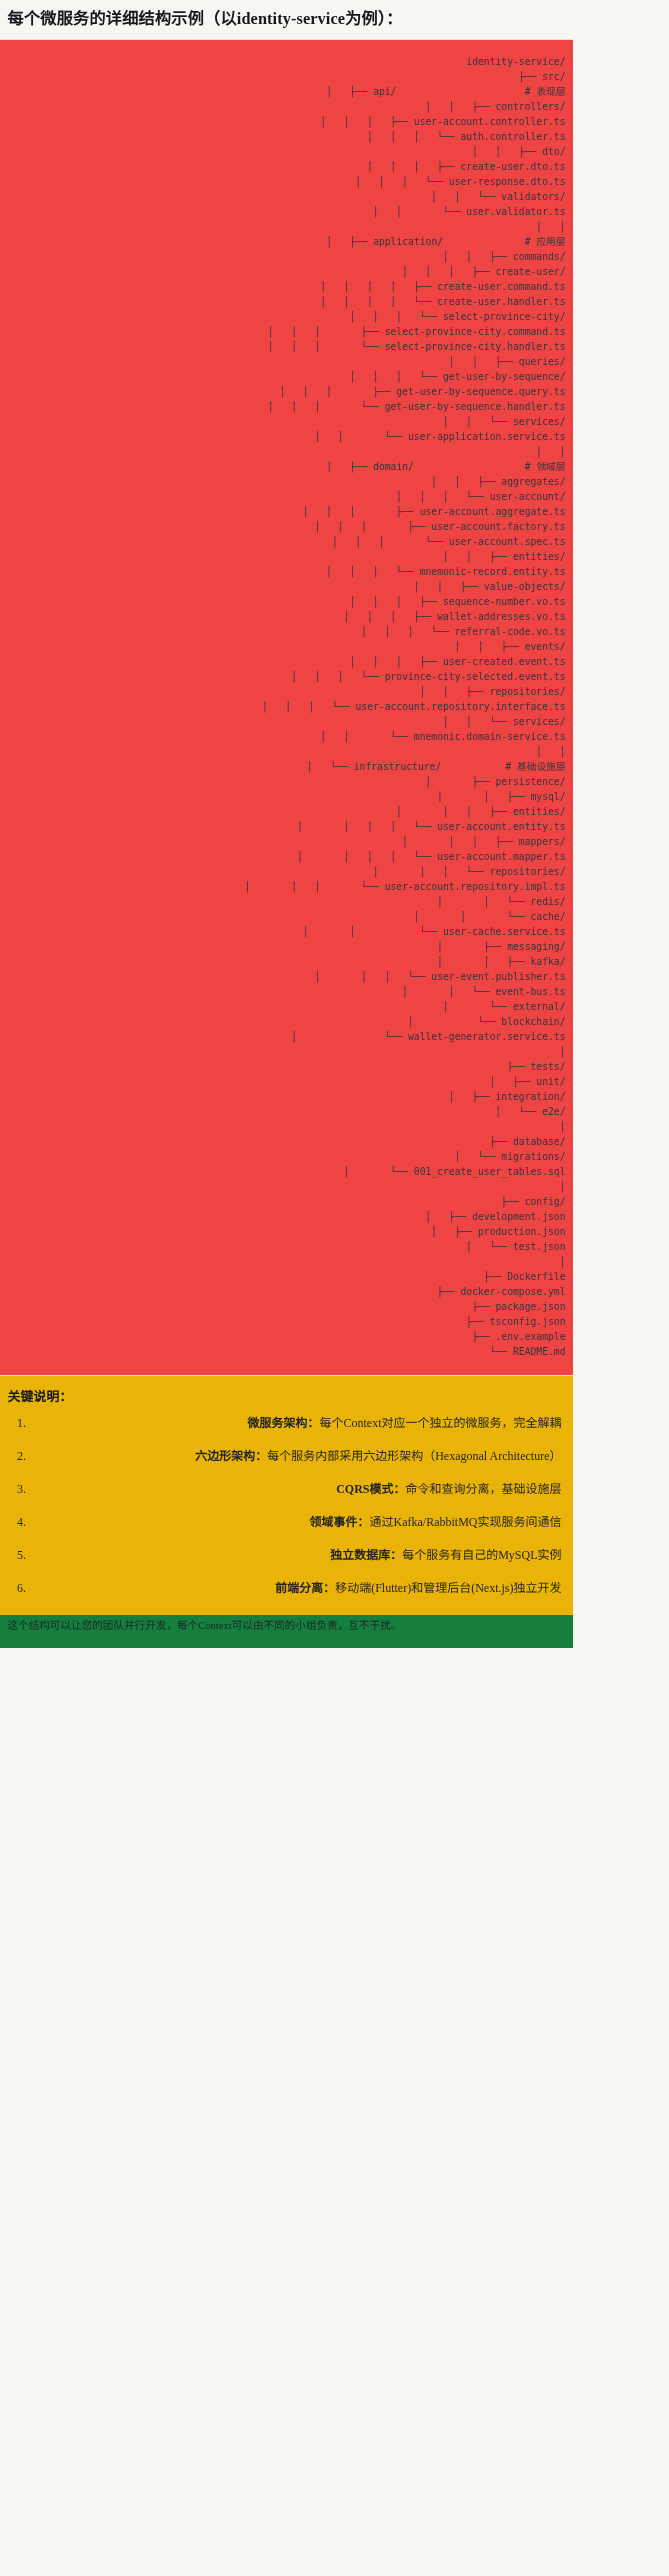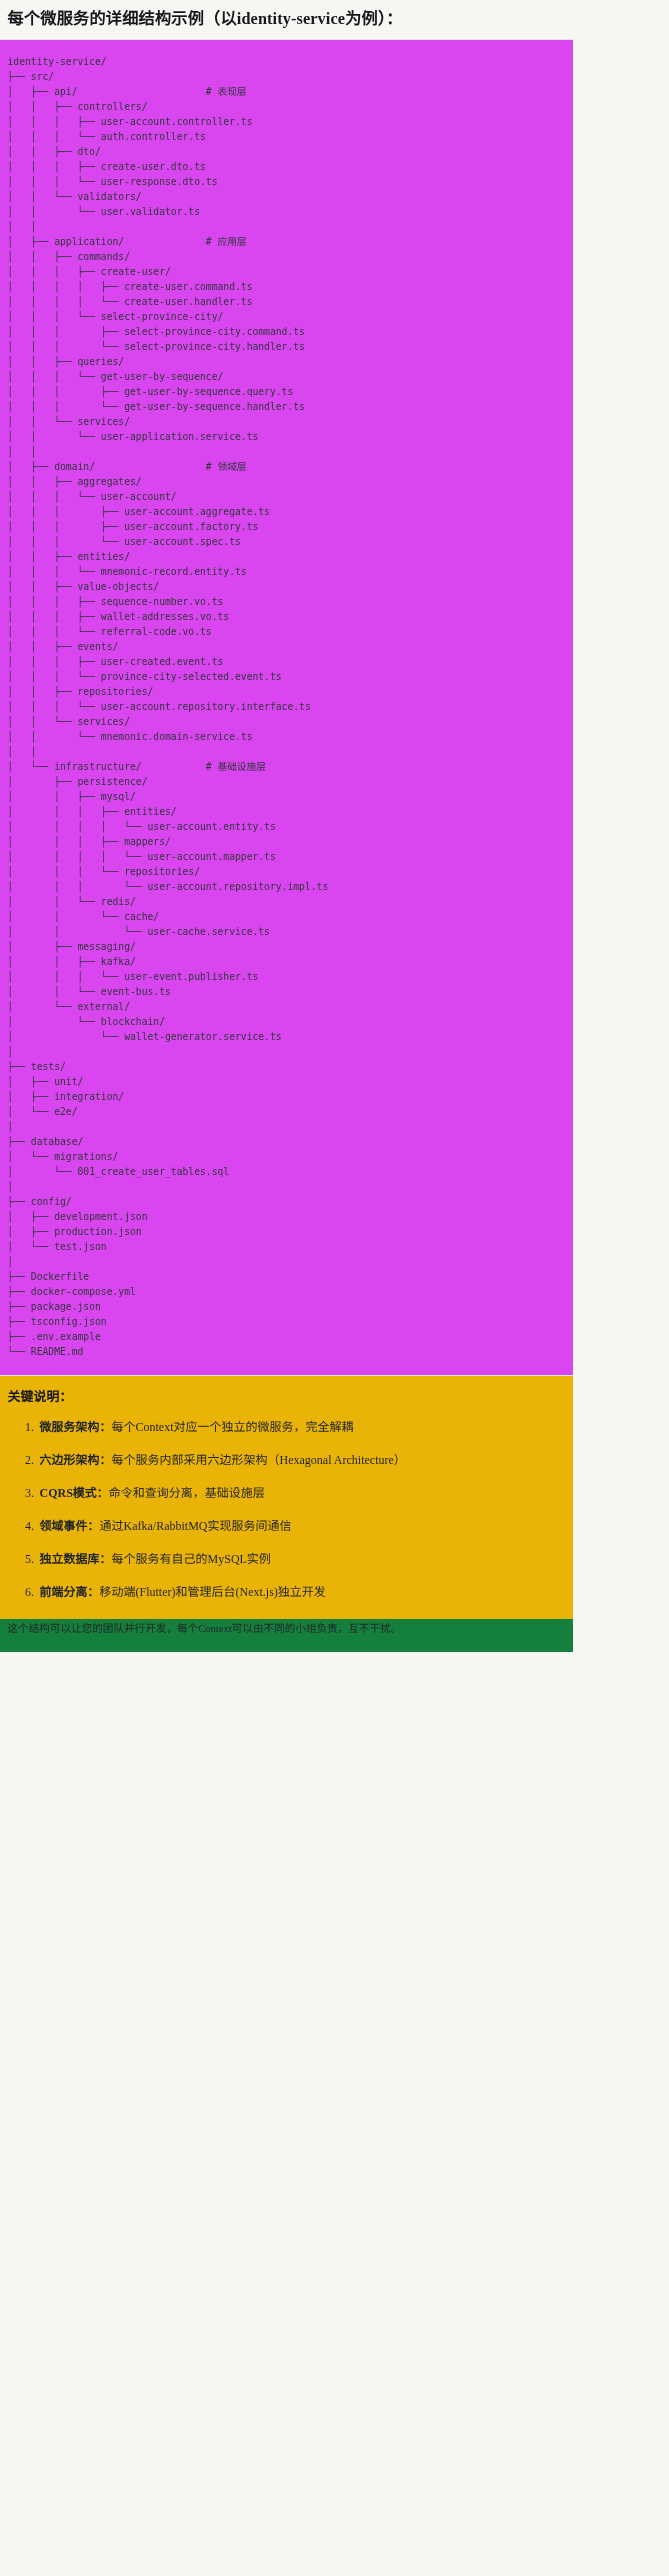--- a/index.html
+++ b/index.html
@@ -31,23 +31,24 @@
     font-family: "Liberation Serif", "DejaVu Serif", serif;
     font-weight: bold;
     font-size: 16.3px;
     line-height: 1.25;
     letter-spacing: 0.1px;
     color: #16181c;
   }
 
   
   .code-block {
-    background: #d946ef;
+    background: #ef4444;
     padding: 13.8px 7.5px 16.3px 7.5px;
     border-bottom: 0.6px solid #e3e1dc;
+    text-align: right;
   }
   pre.tree {
     margin: 0;
     font-family: "DejaVu Sans Mono", "Liberation Mono", monospace;
     font-size: 9.7px;
     line-height: 15px;
     color: #32373d;
     white-space: pre;
     overflow: visible;
     letter-spacing: 0px;
@@ -60,25 +61,26 @@
     background: #eab308;
   }
   .notes-title {
     margin: 0 0 8.8px 0;
     font-weight: bold;
     font-size: 13px;
     line-height: 1.3;
     color: #16181c;
   }
   ol.notes-list {
-    margin: 12px;
+    margin: 4px;
     padding: 0 0 0 17.5px;
     list-style: decimal;
     font-size: 12px;
     line-height: 1.5;
+    text-align: right;
   }
   ol.notes-list > li {
     margin: 0 0 15px 0;
     padding-left: 2.5px;
   }
   ol.notes-list > li:last-child { margin-bottom: 11.3px; }
   .note-term {
     font-weight: bold;
   }
   .note-sep { font-weight: bold; }

